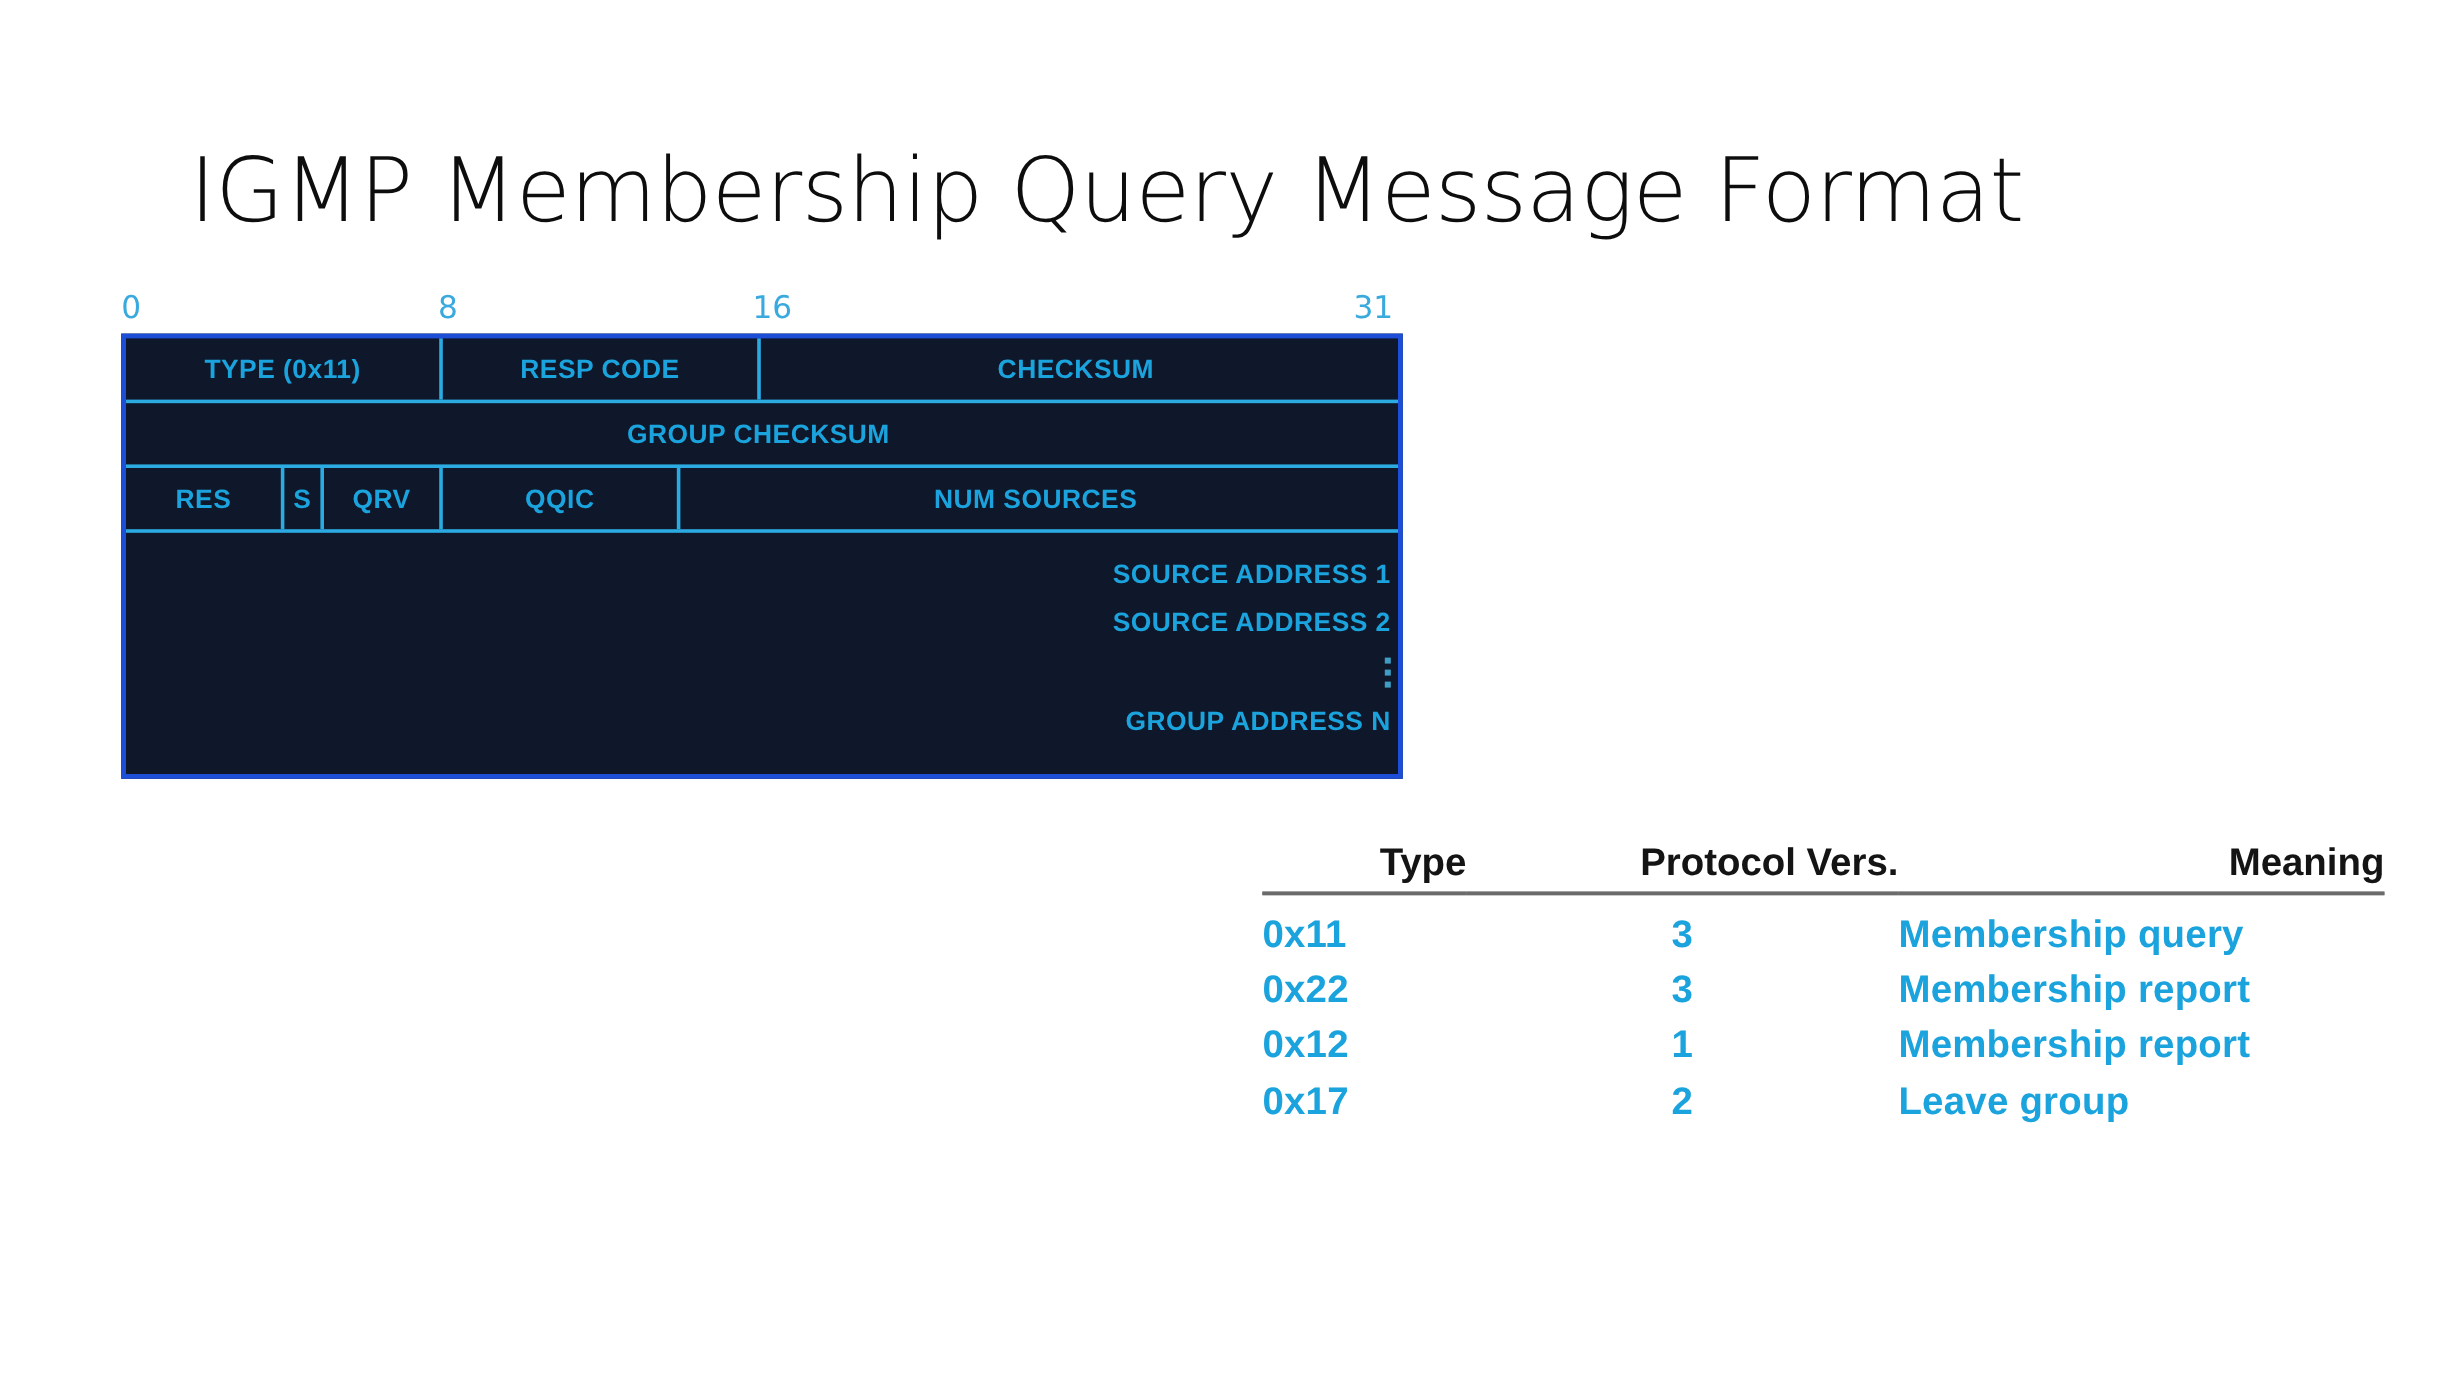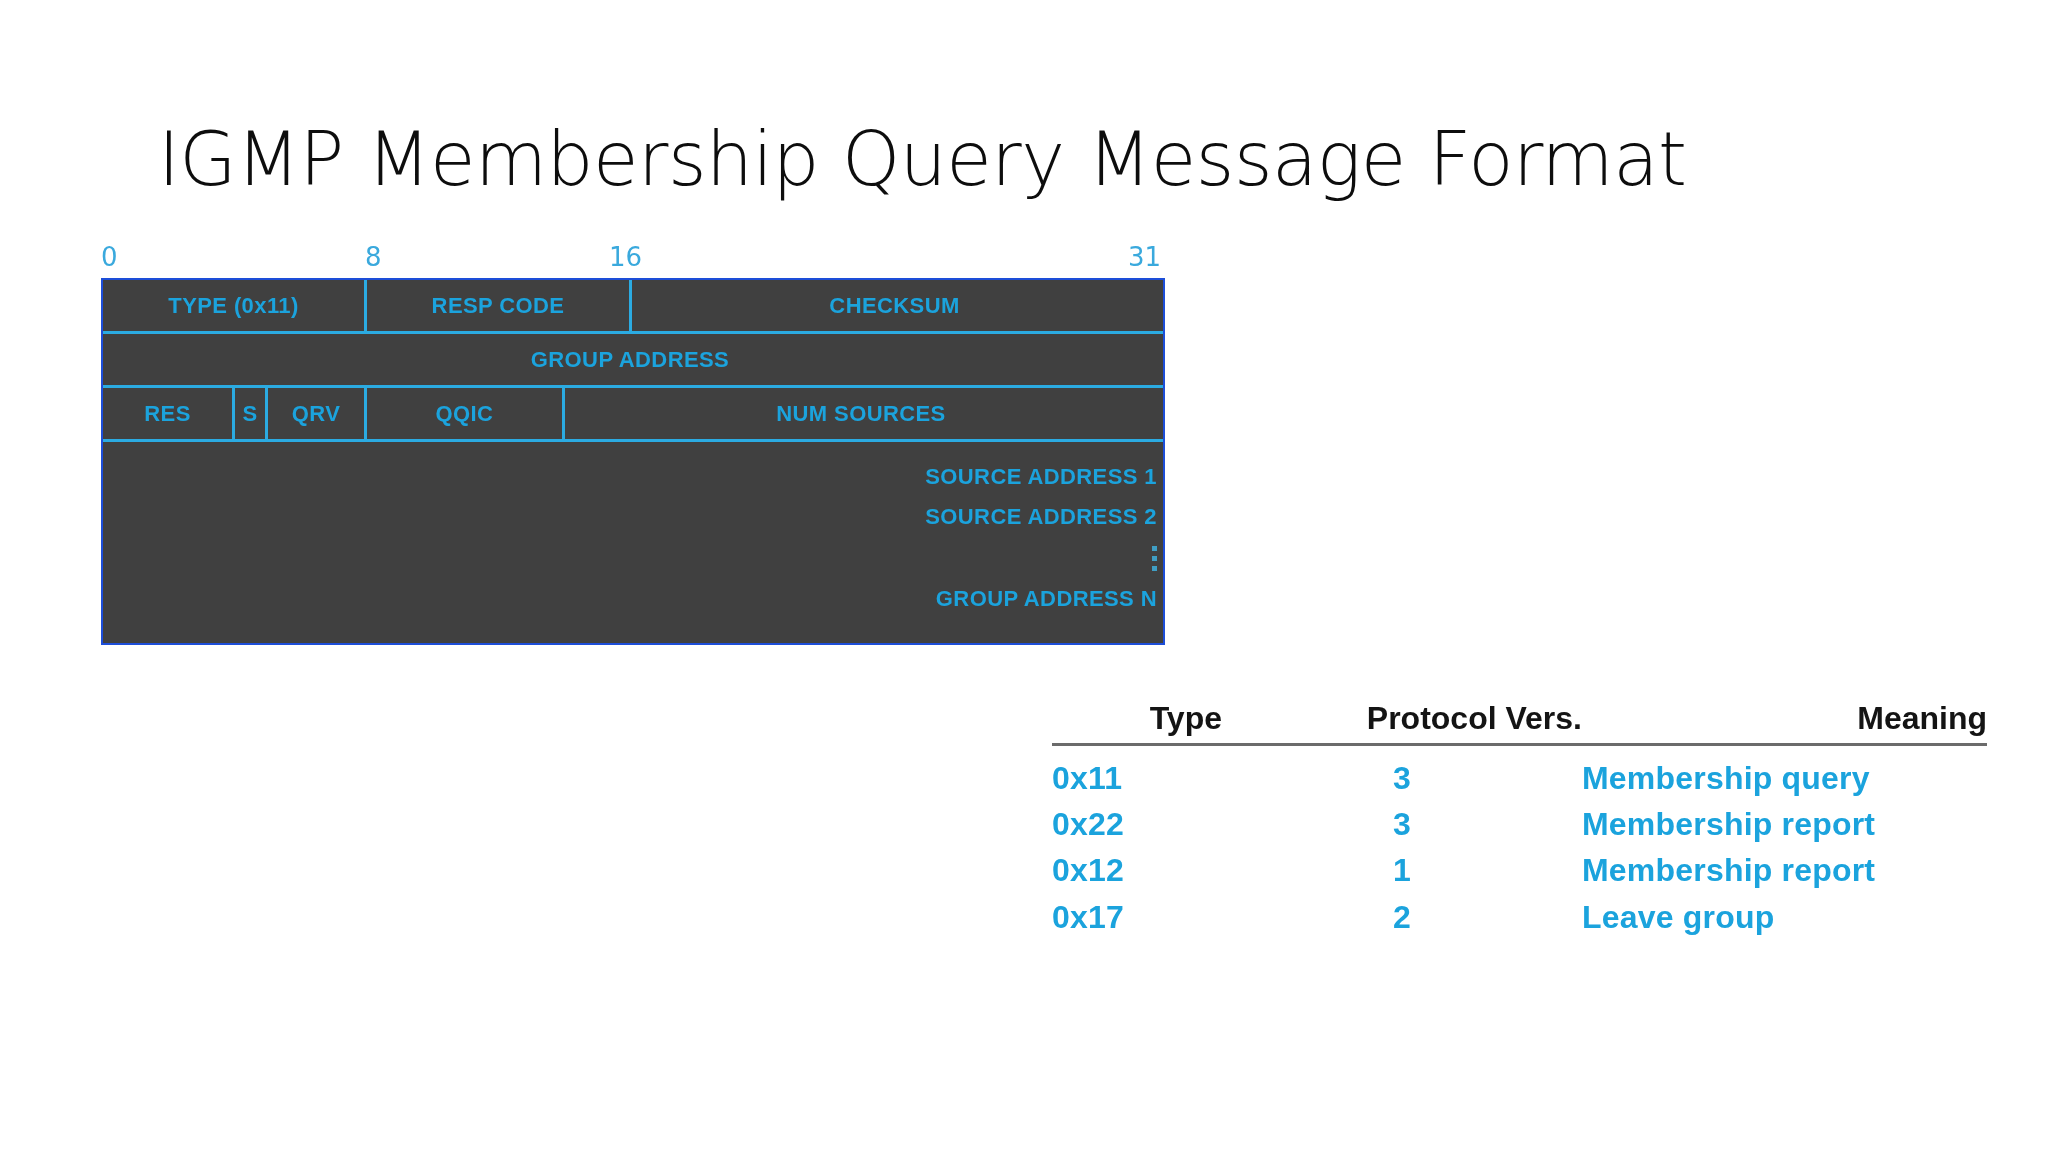--- a/index.html
+++ b/index.html
@@ -45,28 +45,28 @@
     position: absolute;
     top: 0;
     font-family: "DejaVu Sans", sans-serif;
     font-size: 26px;
     font-weight: 400;
     color: #3aa9dd;
     line-height: 1;
   }
   #bit-ruler .tick.t0  { left: 0px; }
   #bit-ruler .tick.t8  { left: 264px; }
-  #bit-ruler .tick.t16 { left: 508px; }
+  #bit-ruler .tick.t16 { left: 526px; }
   #bit-ruler .tick.t31 { right: 0px; }
 
   .pkt-table {
-    border: 2px solid #1d4ed8;
+    border: 4px solid #1d4ed8;
     border-collapse: collapse;
     width: 1060px;
-    background: #404040;
+    background: #0f172a;
   }
   .pkt-row {
     display: flex;
     border-bottom: 3px solid #2babe2;
   }
   .pkt-row.last { border-bottom: none; }
   .pkt-cell {
     border-right: 3px solid #2babe2;
     height: 51px;
     display: flex;
@@ -187,21 +187,21 @@
 
   <div class="pkt-table">
 
     <div class="pkt-row">
       <div class="pkt-cell w-type">TYPE (0x11)</div>
       <div class="pkt-cell w-resp">RESP CODE</div>
       <div class="pkt-cell w-checksum nob">CHECKSUM</div>
     </div>
 
     <div class="pkt-row">
-      <div class="pkt-cell w-full nob">GROUP ADDRESS</div>
+      <div class="pkt-cell w-full nob">GROUP CHECKSUM</div>
     </div>
 
     <div class="pkt-row">
       <div class="pkt-cell w-res">RES</div>
       <div class="pkt-cell w-s">S</div>
       <div class="pkt-cell w-qrv">QRV</div>
       <div class="pkt-cell w-qqic">QQIC</div>
       <div class="pkt-cell w-numsrc nob">NUM SOURCES</div>
     </div>
 

